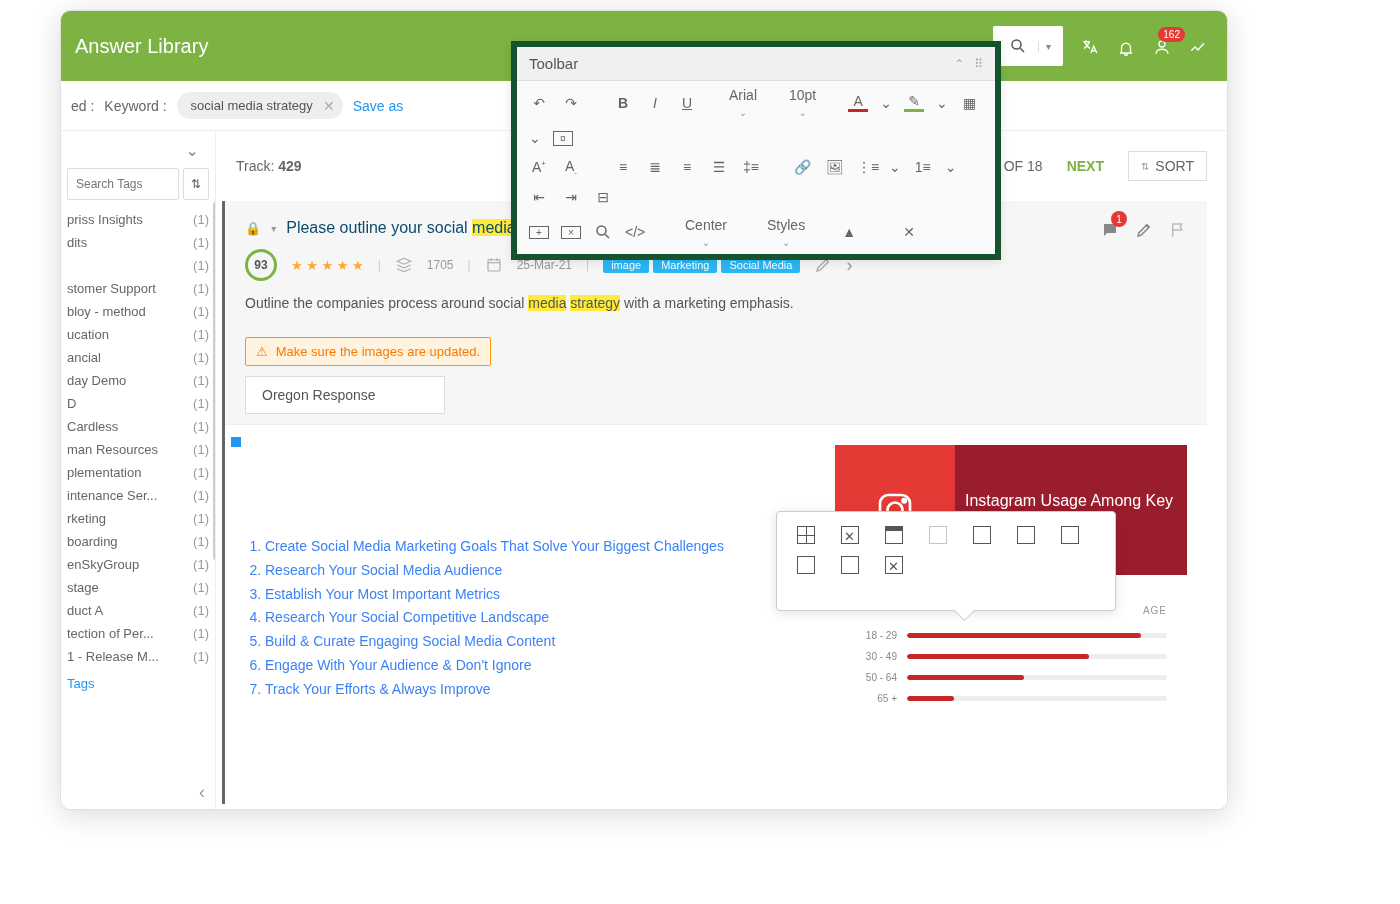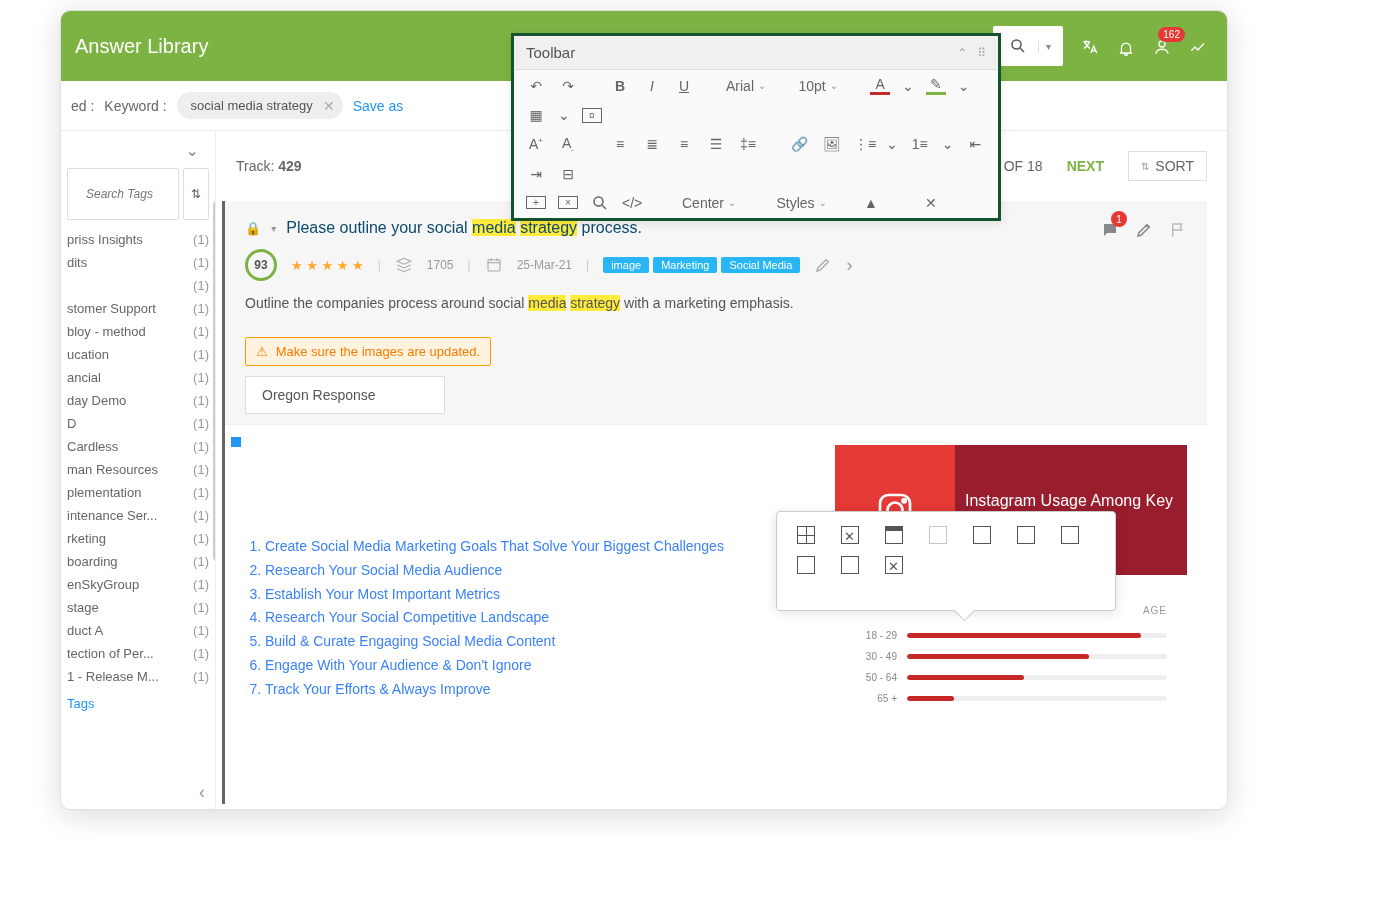--- a/index.html
+++ b/index.html
@@ -21,21 +21,21 @@
 .filter-row { height: 50px; border-bottom: 1px solid #eee; display: flex; align-items: center; padding: 0 10px; gap: 10px; font-size: 14px; color: #666; }
 .keyword-chip { background: #eee; border-radius: 14px; padding: 6px 30px 6px 14px; position: relative; font-size: 13px; color:#555;}
 .keyword-chip .x { position: absolute; right: 8px; top: 50%; transform: translateY(-50%); color: #aaa; cursor: pointer; font-size:14px;}
 .link-blue { color: #2196f3; cursor: pointer; }
 
 
 .main { display: flex; height: calc(100% - 120px); }
 .sidebar { width: 155px; border-right: 1px solid #eee; padding: 10px 6px; position: relative; overflow: hidden; }
 .sidebar .collapse-caret { text-align: right; padding-right: 10px; font-size: 16px; color:#888; }
 .tag-search-row { display: flex; gap: 4px; margin: 8px 0; }
-.tag-search-row input { flex: 1; border: 1px solid #ddd; padding: 18px; font-size: 12px; width: 100px; border-radius: 2px; font-style: italic;}
+.tag-search-row input { flex: 1; border: 1px solid #ddd; padding: 8px; font-size: 12px; width: 100px; border-radius: 2px;}
 .tag-search-row .sort { width: 26px; border: 1px solid #ddd; display: flex; align-items: center; justify-content: center; font-size: 12px; border-radius:2px;}
 .tag-item { display: flex; justify-content: space-between; padding: 4px 0; font-size: 13px; color: #666; cursor: pointer; white-space: nowrap; overflow: hidden; }
 .tag-item .count { color: #999; }
 .sidebar-bottom { color: #2196f3; margin-top: 8px; cursor:pointer;}
 .sidebar-collapse { position: absolute; bottom: 6px; right: 10px; color:#999; font-size: 18px;}
 
 .content { flex: 1; background: #fff; position: relative; overflow: hidden; }
 .content-toolbar { height: 70px; display: flex; align-items: center; padding: 0 20px; font-size: 14px; color: #666; gap: 20px; }
 .content-toolbar .total { }
 .content-toolbar .right-group { margin-left: auto; display: flex; align-items: center; gap: 24px; }
@@ -81,26 +81,26 @@
 .gauge .ring { position:absolute; inset:0; border-radius:50%; }
 .gauge .pct { font-size:18px; font-weight:bold; color:#555;}
 .gauge .lbl { font-size:9px; color:#999; letter-spacing:1px;}
 .age-section { flex:1; }
 .age-section .section-title { text-align:right; font-size:10px; color:#999; letter-spacing:1px; margin-bottom:14px;}
 .age-row { display:flex; align-items:center; gap:10px; margin-bottom:10px; font-size:10px; color:#888;}
 .age-bar-bg { flex:1; height:5px; background:#eee; border-radius:3px; overflow:hidden;}
 .age-bar-fill { height:100%; background:#c62828; border-radius:3px;}
 
 
-.floating-toolbar { position: absolute; left: 450px; top: 22px; width: 490px; background: #fafafa; border: 3px solid #14532d; box-shadow: 0 2px 10px rgba(0,0,0,0.1); z-index: 100; }
+.floating-toolbar { position: absolute; left: 450px; top: 30px; width: 490px; background: #fafafa; border: 6px solid #14532d; box-shadow: 0 2px 10px rgba(0,0,0,0.1); z-index: 100; }
 .tb-header { padding: 8px 12px; font-size: 15px; background: #f0f0f0; display:flex; justify-content:space-between; align-items:center; border-bottom:1px solid #ddd;}
 .tb-header .controls { display:flex; gap:10px; color:#aaa; font-size:12px;}
 .tb-row { display: flex; align-items: center; gap: 12px; padding: 6px 12px; flex-wrap: wrap; color:#666; font-size:14px;}
 .tb-icon { width: 20px; text-align: center; cursor: pointer; color:#666;}
-.tb-select { display:flex; align-items:center; gap:4px; cursor:pointer; }
+.tb-select { display:flex; align-items:center; gap:4px; cursor:pointer;flex-direction:column; }
 .tb-select .crt { font-size:10px; color:#999;}
 
 
 .table-popup { position: absolute; left: 560px; top: 380px; width: 340px; height: 100px; background: #fff; border: 1px solid #ccc; box-shadow: 0 2px 12px rgba(0,0,0,0.12); border-radius: 4px; z-index: 90; padding: 14px 20px; }
 .table-popup::after { content:''; position:absolute; bottom:-8px; left:180px; width:14px; height:14px; background:#fff; border-right:1px solid #ccc; border-bottom:1px solid #ccc; transform:rotate(45deg);}
 .tp-row { display:flex; gap:26px; margin-bottom: 12px;}
 .tp-icon { width:18px; height:18px; border:1.5px solid #555; display:inline-block; cursor:pointer; position:relative;}
 
 .sidebar-scrollbar { position:absolute; top:70px; right:-6px; width:8px; height:360px; background:#ccc; border-radius:4px;}
 

